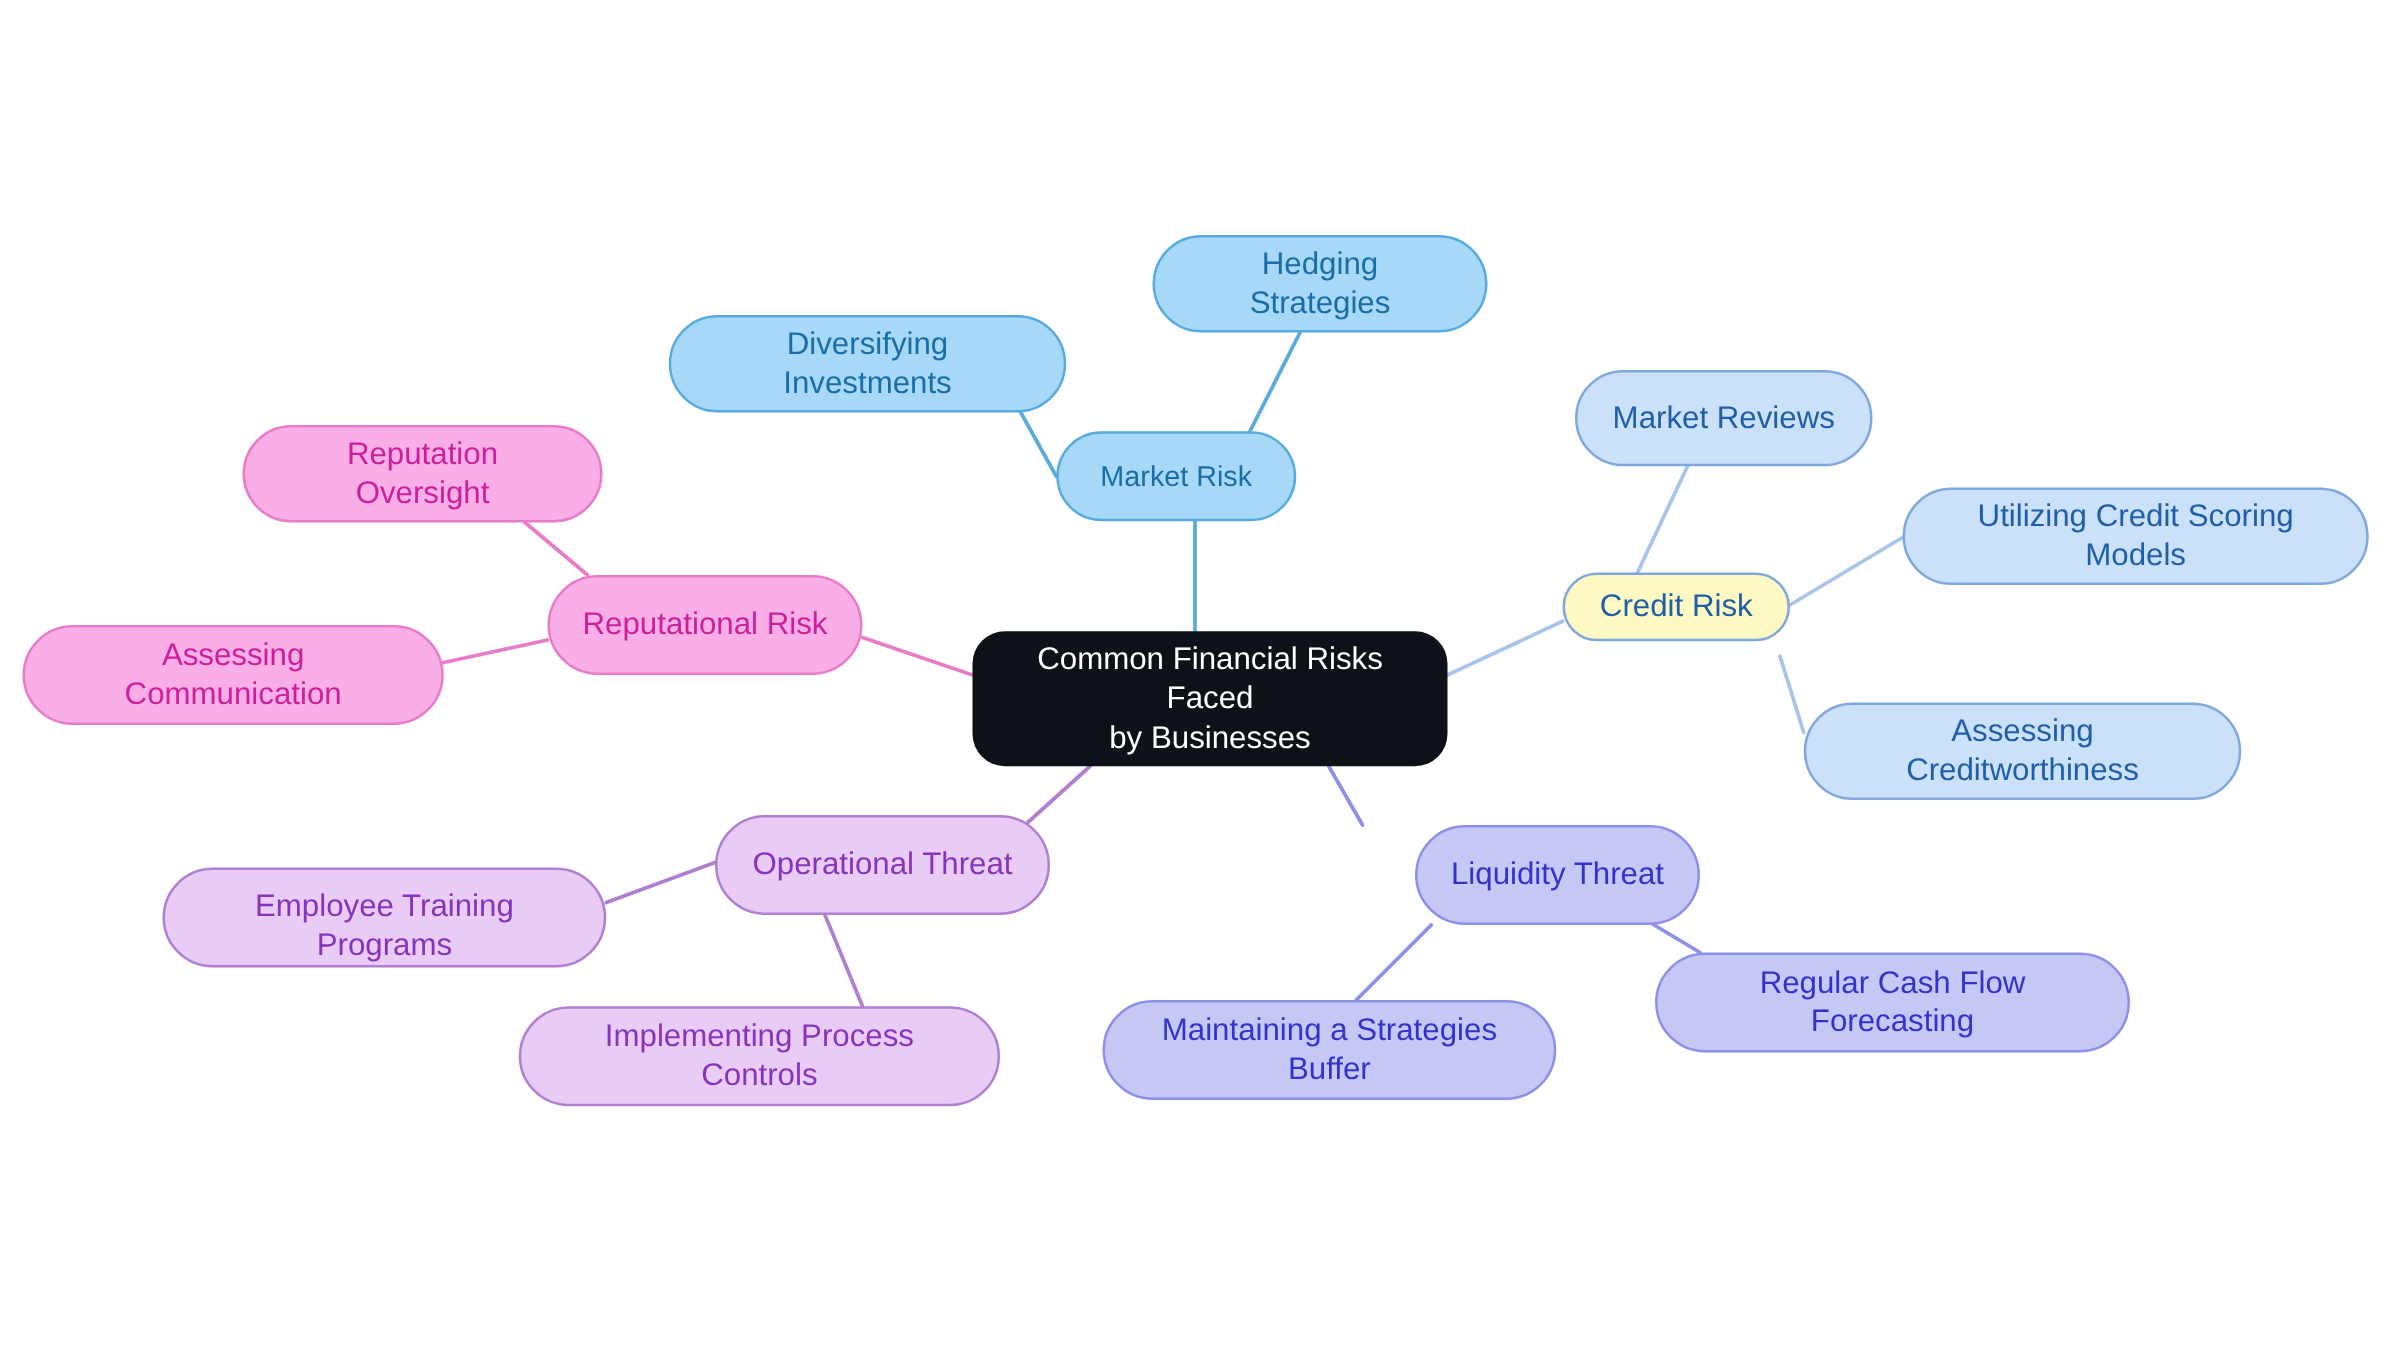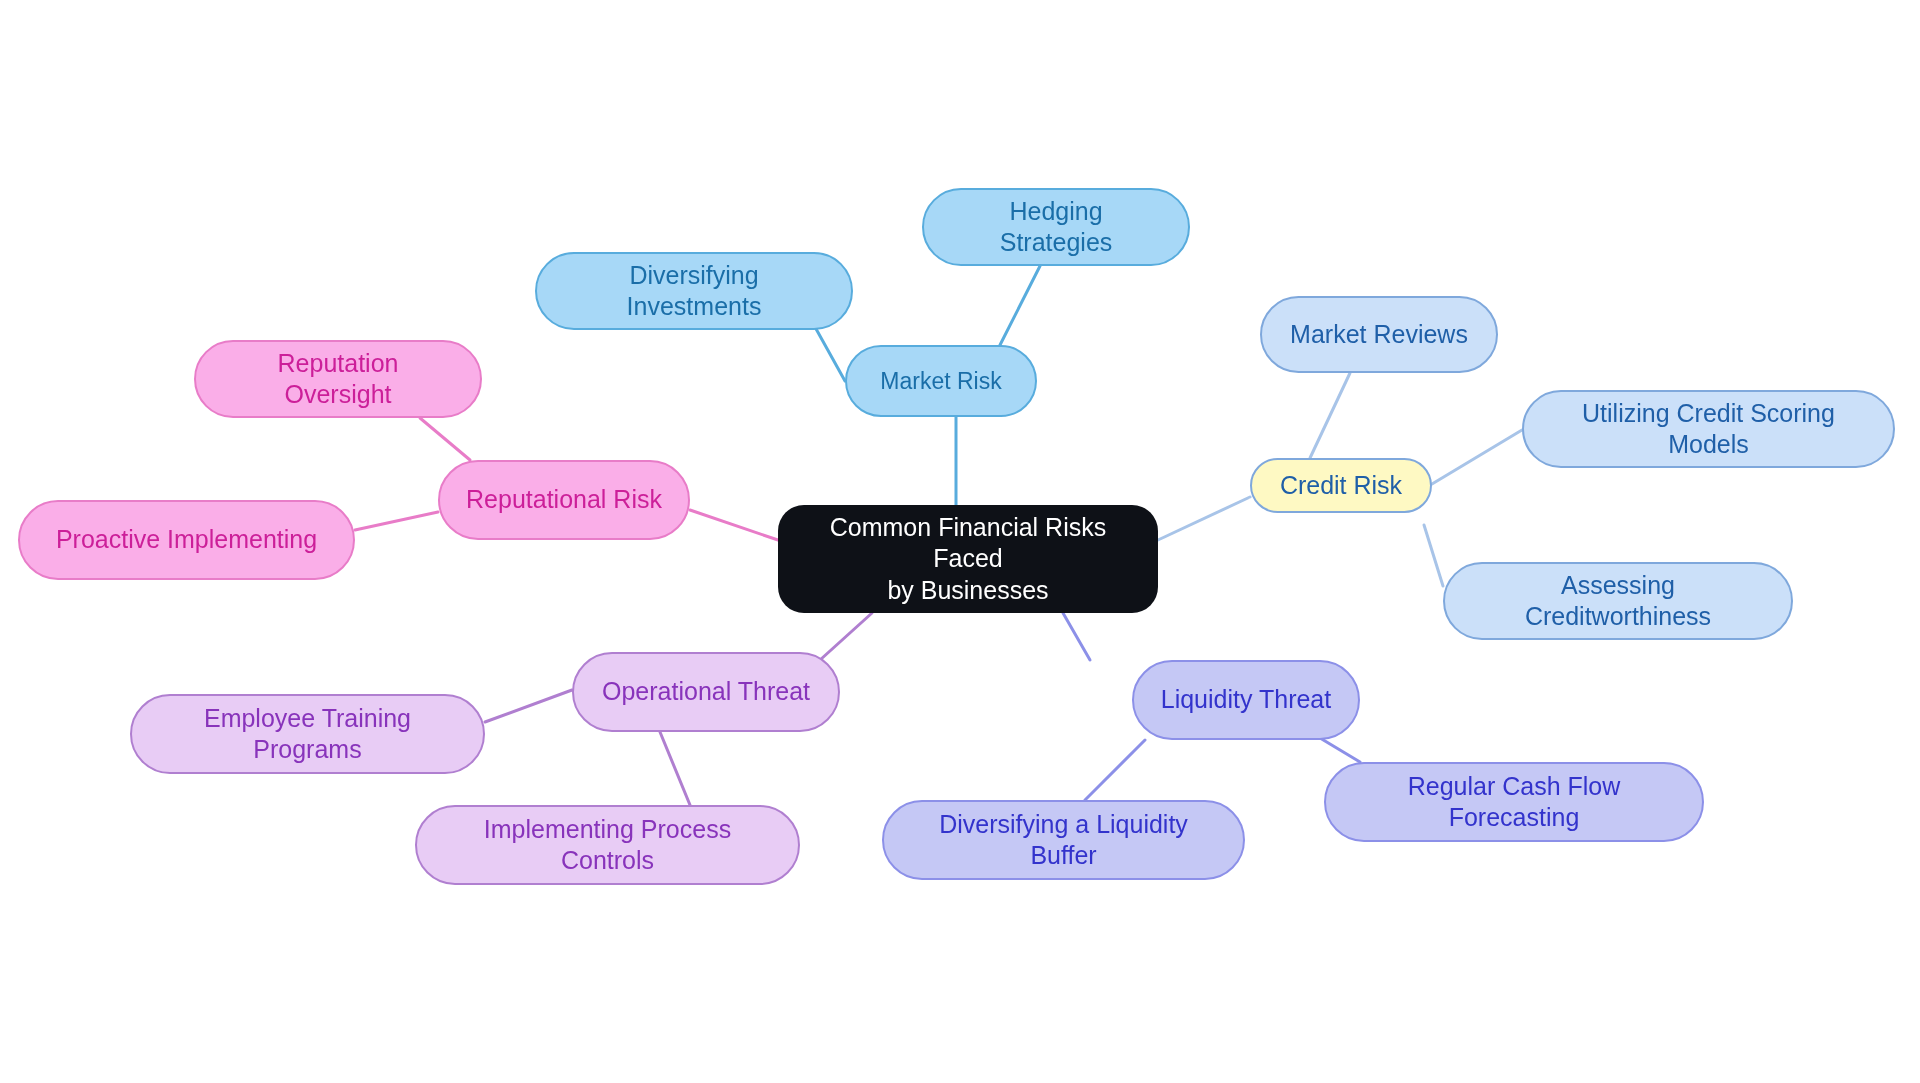--- a/index.html
+++ b/index.html
@@ -74,22 +74,22 @@
       <div class="node root" style="left: 778px; top: 505px; width: 380px; height: 108px; background: rgb(14, 17, 23); color: rgb(255, 255, 255); font-size: 25px;"><span class="node-label">Common Financial Risks Faced
 by Businesses</span></div>
       <div class="node" style="left: 845px; top: 345px; width: 192px; height: 72px; background: rgb(167, 216, 247); color: rgb(26, 110, 168); border-color: rgb(88, 172, 221); font-size: 23px; text-align: center;"><span class="node-label">Market Risk</span></div>
       <div class="node" style="left: 535px; top: 222px; width: 318px; height: 78px; background: rgb(167, 216, 247); color: rgb(26, 110, 168); border-color: rgb(88, 172, 221); font-size: 25px; margin-top: 30px;"><span class="node-label">Diversifying Investments</span></div>
       <div class="node" style="left: 922px; top: 188px; width: 268px; height: 78px; background: rgb(167, 216, 247); color: rgb(26, 110, 168); border-color: rgb(88, 172, 221); font-size: 25px;"><span class="node-label">Hedging Strategies</span></div>
       <div class="node" style="left: 1250px; top: 458px; width: 182px; height: 55px; background: #fef9c3; color: rgb(31, 95, 168); border-color: rgb(127, 168, 220); font-size: 25px;"><span class="node-label">Credit Risk</span></div>
       <div class="node" style="left: 1260px; top: 296px; width: 238px; height: 77px; background: rgb(203, 224, 249); color: rgb(31, 95, 168); border-color: rgb(127, 168, 220); font-size: 25px;"><span class="node-label">Market Reviews</span></div>
       <div class="node" style="left: 1522px; top: 390px; width: 373px; height: 78px; background: rgb(203, 224, 249); color: rgb(31, 95, 168); border-color: rgb(127, 168, 220); font-size: 25px;"><span class="node-label">Utilizing Credit Scoring Models</span></div>
       <div class="node" style="left: 1443px; top: 562px; width: 350px; height: 78px; background: rgb(203, 224, 249); color: rgb(31, 95, 168); border-color: rgb(127, 168, 220); font-size: 25px;"><span class="node-label">Assessing Creditworthiness</span></div>
       <div class="node" style="left: 1132px; top: 660px; width: 228px; height: 80px; background: rgb(197, 200, 245); color: rgb(51, 51, 204); border-color: rgb(140, 144, 232); font-size: 25px;"><span class="node-label">Liquidity Threat</span></div>
-      <div class="node" style="left: 882px; top: 800px; width: 363px; height: 80px; background: rgb(197, 200, 245); color: rgb(51, 51, 204); border-color: rgb(140, 144, 232); font-size: 25px;"><span class="node-label">Diversifying a Liquidity Buffer</span></div>
+      <div class="node" style="left: 882px; top: 800px; width: 363px; height: 80px; background: rgb(197, 200, 245); color: rgb(51, 51, 204); border-color: rgb(140, 144, 232); font-size: 25px;"><span class="node-label">Maintaining a Strategies Buffer</span></div>
       <div class="node" style="left: 1324px; top: 762px; width: 380px; height: 80px; background: rgb(197, 200, 245); color: rgb(51, 51, 204); border-color: rgb(140, 144, 232); font-size: 25px;"><span class="node-label">Regular Cash Flow Forecasting</span></div>
       <div class="node" style="left: 572px; top: 652px; width: 268px; height: 80px; background: rgb(232, 204, 245); color: rgb(136, 51, 187); border-color: rgb(176, 127, 208); font-size: 25px;"><span class="node-label">Operational Threat</span></div>
-      <div class="node" style="left: 130px; top: 694px; width: 355px; height: 80px; background: rgb(232, 204, 245); color: rgb(136, 51, 187); border-color: rgb(176, 127, 208); font-size: 25px;"><span class="node-label">Employee Training Programs</span></div>
+      <div class="node" style="left: 130px; top: 694px; width: 355px; height: 80px; background: rgb(232, 204, 245); color: rgb(136, 51, 187); border-color: rgb(176, 127, 208); font-size: 25px; align-items: flex-end;"><span class="node-label">Employee Training Programs</span></div>
       <div class="node" style="left: 415px; top: 805px; width: 385px; height: 80px; background: rgb(232, 204, 245); color: rgb(136, 51, 187); border-color: rgb(176, 127, 208); font-size: 25px;"><span class="node-label">Implementing Process Controls</span></div>
       <div class="node" style="left: 438px; top: 460px; width: 252px; height: 80px; background: rgb(250, 174, 232); color: rgb(204, 31, 153); border-color: rgb(232, 124, 200); font-size: 25px; justify-content: center;"><span class="node-label">Reputational Risk</span></div>
       <div class="node" style="left: 194px; top: 340px; width: 288px; height: 78px; background: rgb(250, 174, 232); color: rgb(204, 31, 153); border-color: rgb(232, 124, 200); font-size: 25px;"><span class="node-label">Reputation Oversight</span></div>
-      <div class="node" style="left: 18px; top: 500px; width: 337px; height: 80px; background: rgb(250, 174, 232); color: rgb(204, 31, 153); border-color: rgb(232, 124, 200); font-size: 25px;"><span class="node-label">Proactive Implementing</span></div>
+      <div class="node" style="left: 18px; top: 500px; width: 337px; height: 80px; background: rgb(250, 174, 232); color: rgb(204, 31, 153); border-color: rgb(232, 124, 200); font-size: 25px;"><span class="node-label">Assessing Communication</span></div>
     </div>
 </div>
 
 </body></html>

